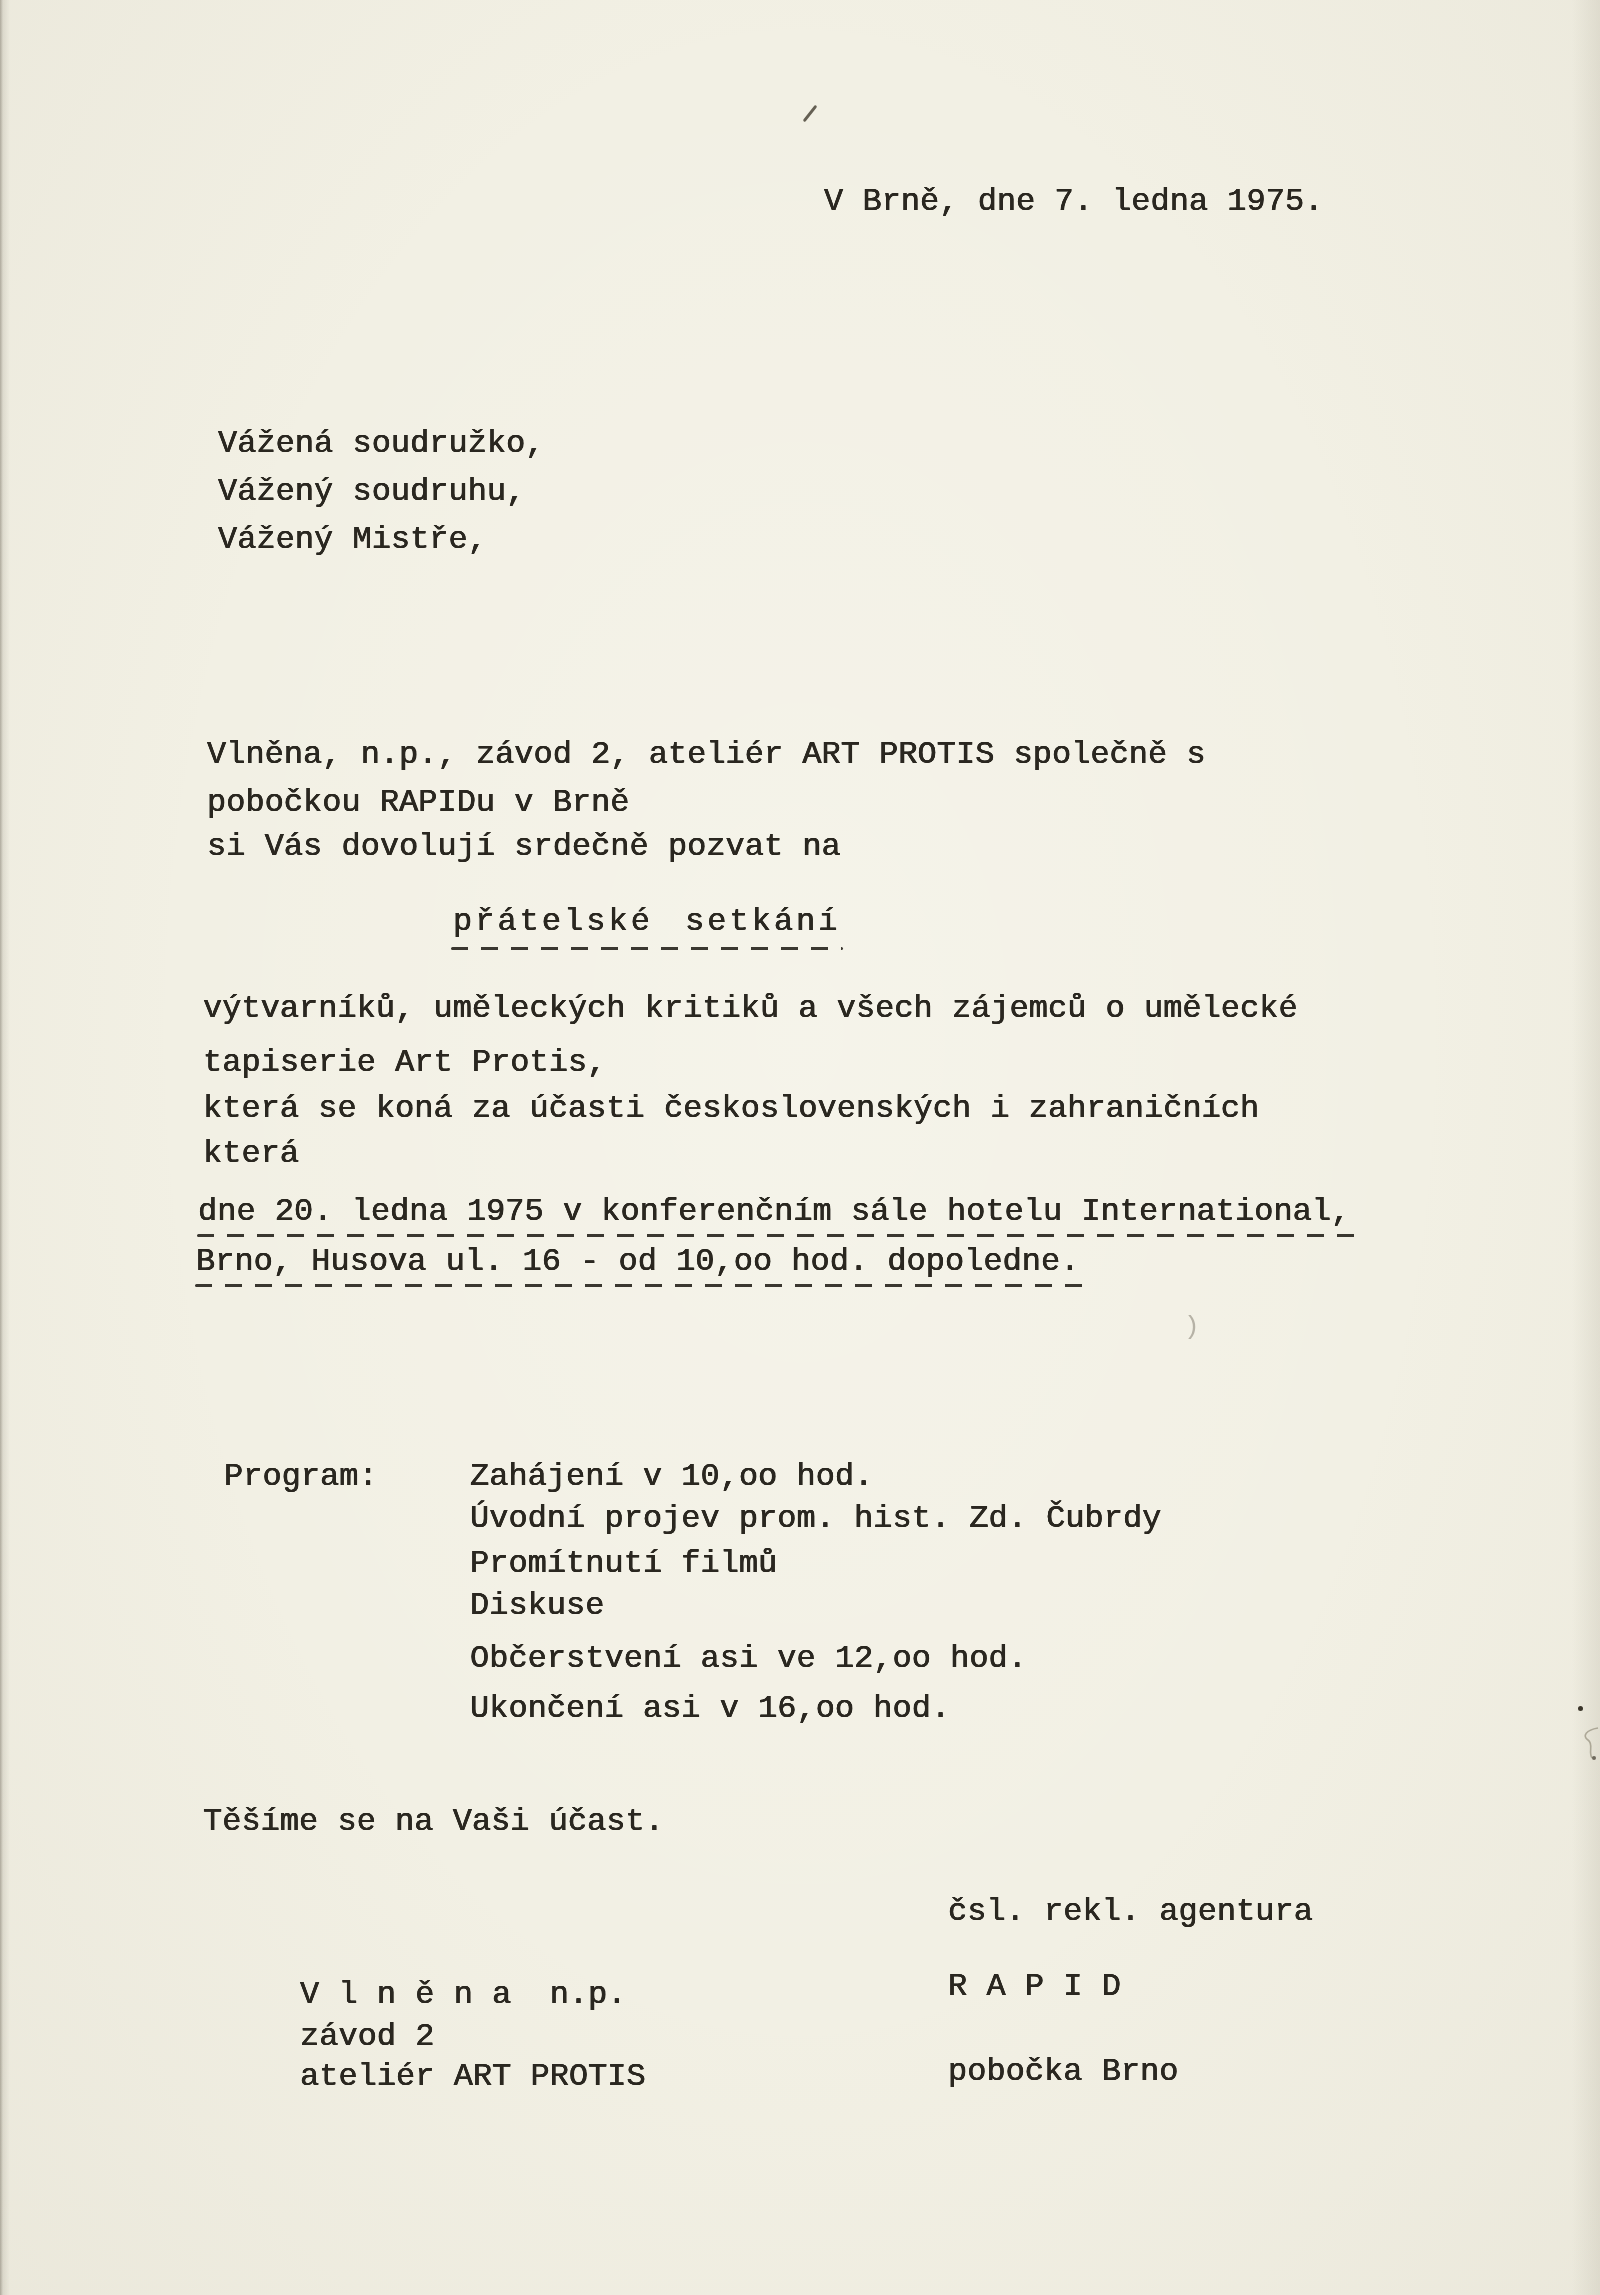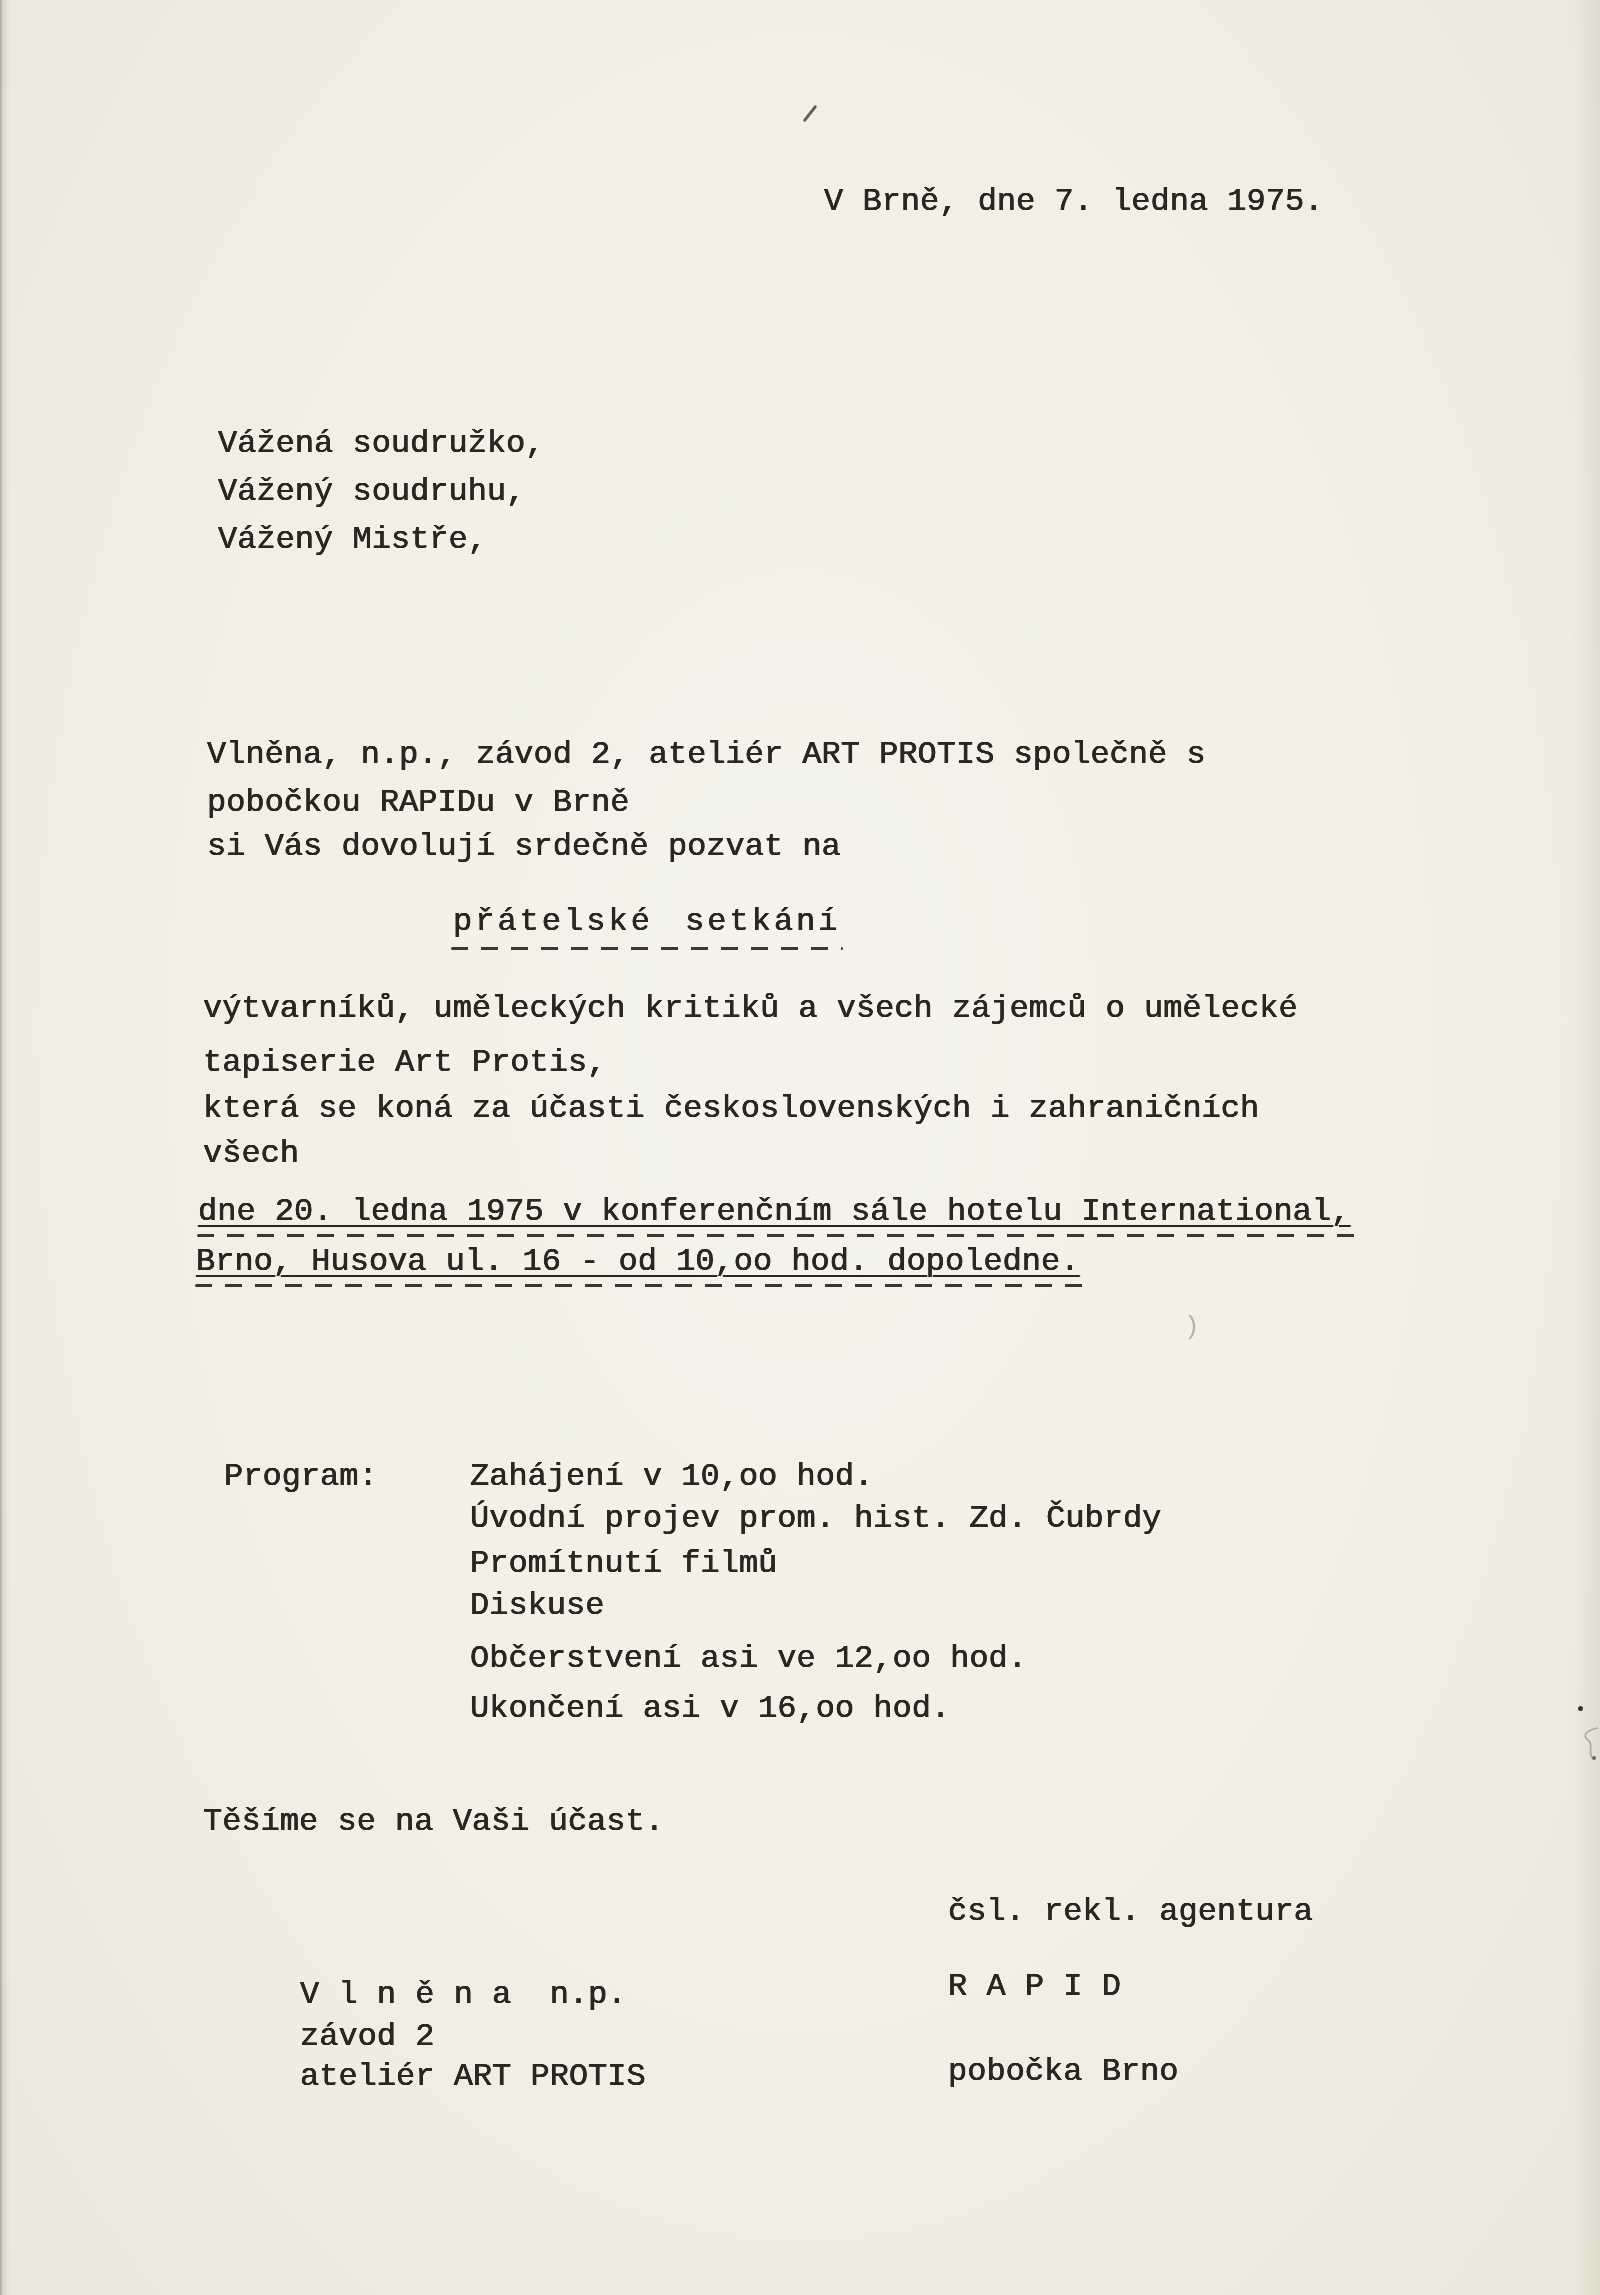--- a/index.html
+++ b/index.html
@@ -21,21 +21,20 @@
     font-size:32px;line-height:1;
     color:#2a2720;
     white-space:pre;
     text-shadow:.35px 0 currentColor, -.2px 0 currentColor, 0 0 .6px rgba(42,39,32,.55);
   }
   .centered{text-align:left;}
   .event-title{
     letter-spacing:3px;word-spacing:10px;
   }
   .underlined{
-    text-decoration:underline;
     text-decoration-thickness:2.2px;
     text-underline-offset:5px;
   }
   .dash-row{
     position:absolute;height:3.4px;
     background:repeating-linear-gradient(90deg,#2a2720 0px,#2a2720 17px,rgba(0,0,0,0) 17px,rgba(0,0,0,0) 30px);
     border-radius:2px;
     opacity:.92;
   }
   .artifact{position:absolute;color:#6e675a;}
@@ -62,21 +61,21 @@
 <div class="line" style="left:207px;top:739px;">Vlněna, n.p., závod 2, ateliér ART PROTIS společně s</div>
 <div class="line" style="left:207px;top:787px;">pobočkou RAPIDu v Brně</div>
 <div class="line" style="left:207px;top:831px;">si Vás dovolují srdečně pozvat na</div>
 
 <div class="line event-title" style="left:453px;top:906px;">přátelské setkání</div>
 <div class="dash-row" style="left:451px;top:947px;width:392px;"></div>
 
 <div class="line" style="left:203px;top:993px;">výtvarníků, uměleckých kritiků a všech zájemců o umělecké</div>
 <div class="line" style="left:203px;top:1039px;margin-top:8px;">tapiserie Art Protis,</div>
 <div class="line" style="left:203px;top:1093px;">která se koná za účasti československých i zahraničních</div>
-<div class="line" style="left:203px;top:1138px;">všech</div>
+<div class="line" style="left:203px;top:1138px;">která</div>
 
 <div class="line underlined" style="left:198px;top:1196px;">dne 20. ledna 1975 v konferenčním sále hotelu International,</div>
 <div class="dash-row" style="left:197px;top:1234px;width:1166px;"></div>
 <div class="line underlined" style="left:196px;top:1246px;">Brno, Husova ul. 16 - od 10,oo hod. dopoledne.</div>
 <div class="dash-row" style="left:195px;top:1284px;width:898px;"></div>
 
 <div class="artifact paren-mark" style="left:1184px;top:1312px;">)</div>
 
 <div class="line" style="left:224px;top:1461px;">Program:</div>
 <div class="line" style="left:470px;top:1461px;">Zahájení v 10,oo hod.</div>

